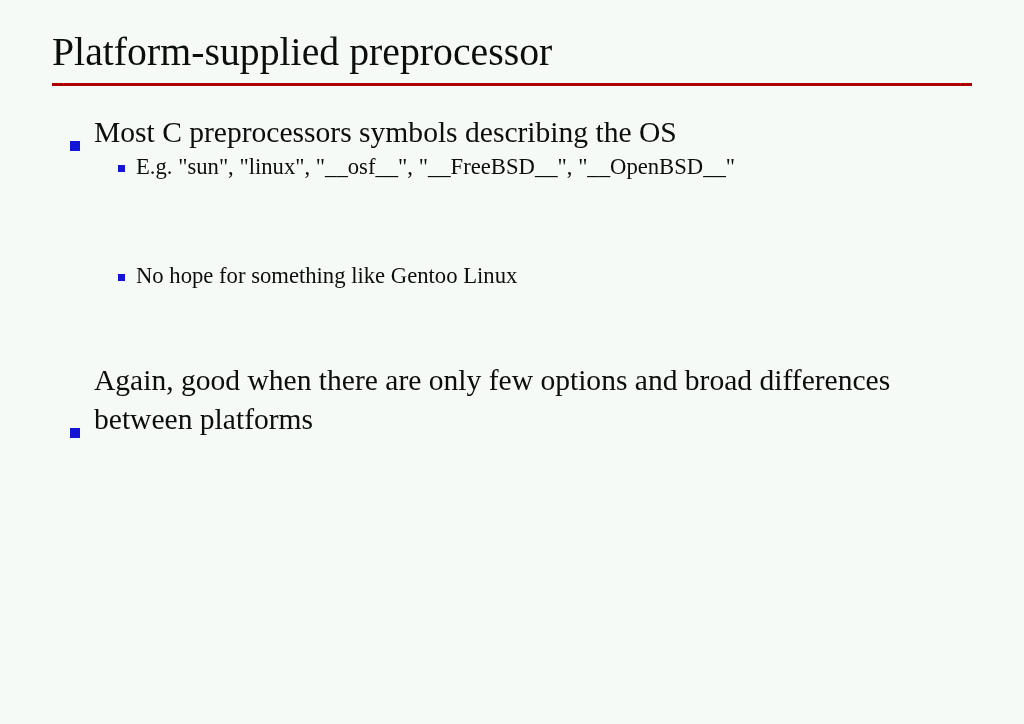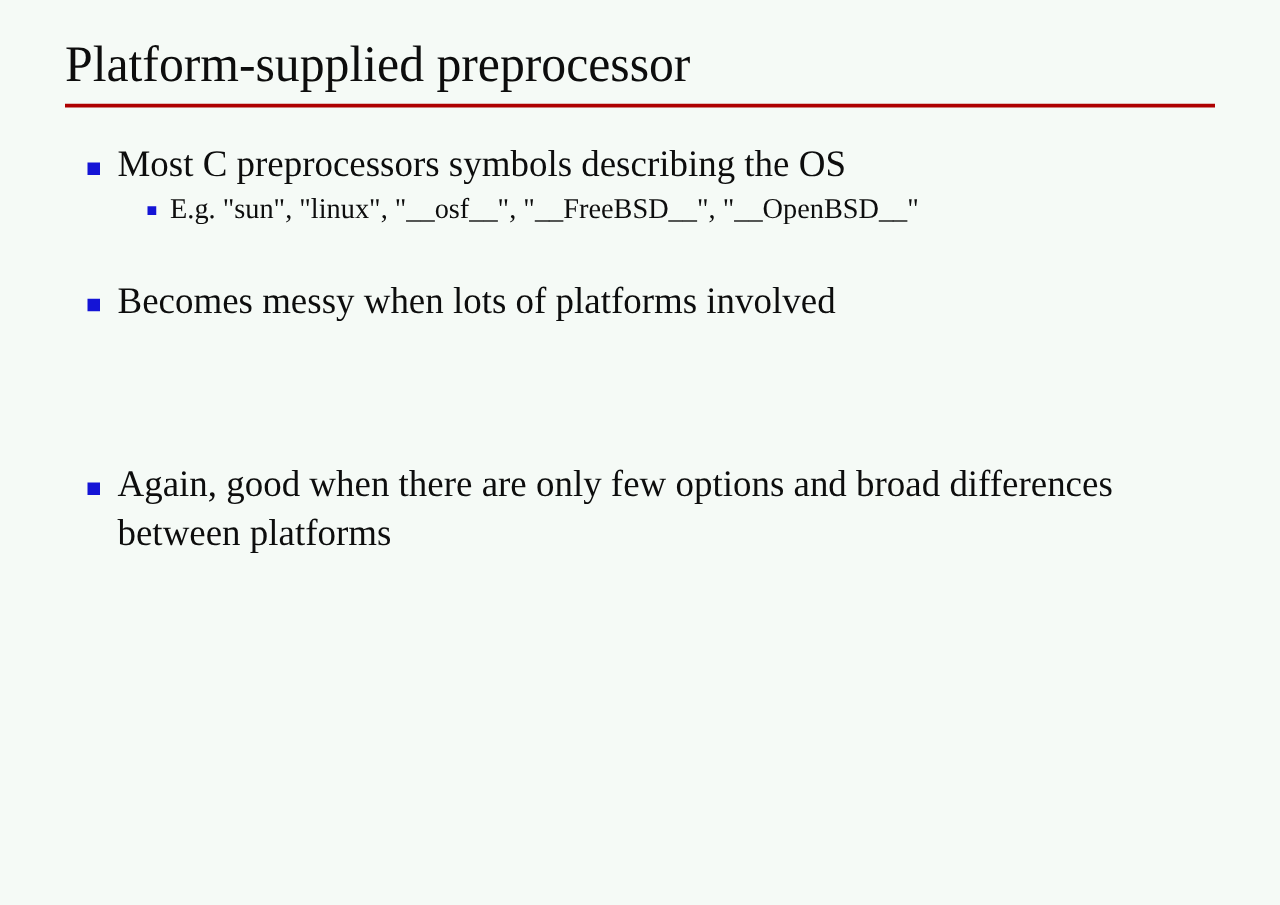--- a/index.html
+++ b/index.html
@@ -57,21 +57,21 @@
     width: 930px;
   }
 
   .bullet-group {
     margin: 0 0 0 0;
   }
 
   
   .l1 {
     display: flex;
-    align-items: flex-start;
+    align-items: flex-end;
     margin-bottom: 0px;
   }
   .l1-marker {
     flex: 0 0 auto;
     width: 10px;
     height: 10px;
     background: #1414d6;
     margin-top: 18px;
     margin-right: 14px;
   }
@@ -128,30 +128,28 @@
         <span class="l1-text">Most C preprocessors symbols describing the OS</span>
       </div>
       <div class="l2">
         <span class="l2-marker"></span>
         <span class="l2-text">E.g. "sun", "linux", "__osf__", "__FreeBSD__", "__OpenBSD__"</span>
       </div>
     </div>
 
     <div class="gap-lg"></div>
 
-    <div class="bullet-group">
-      <div class="l1">
-        <span class="l1-marker"></span>
-        <span class="l1-text">Becomes messy when lots of platforms involved</span>
-      </div>
-    </div>
 
     <div class="gap-lg"></div>
 
     <div class="bullet-group">
+      <div class="l2">
+        <span class="l2-marker"></span>
+        <span class="l2-text">No hope for something like Gentoo Linux</span>
+      </div>
     </div>
 
     <div class="gap-md"></div>
 
 
     <div class="gap-lg"></div>
 
     <div class="bullet-group">
       <div class="l1">
         <span class="l1-marker"></span>

